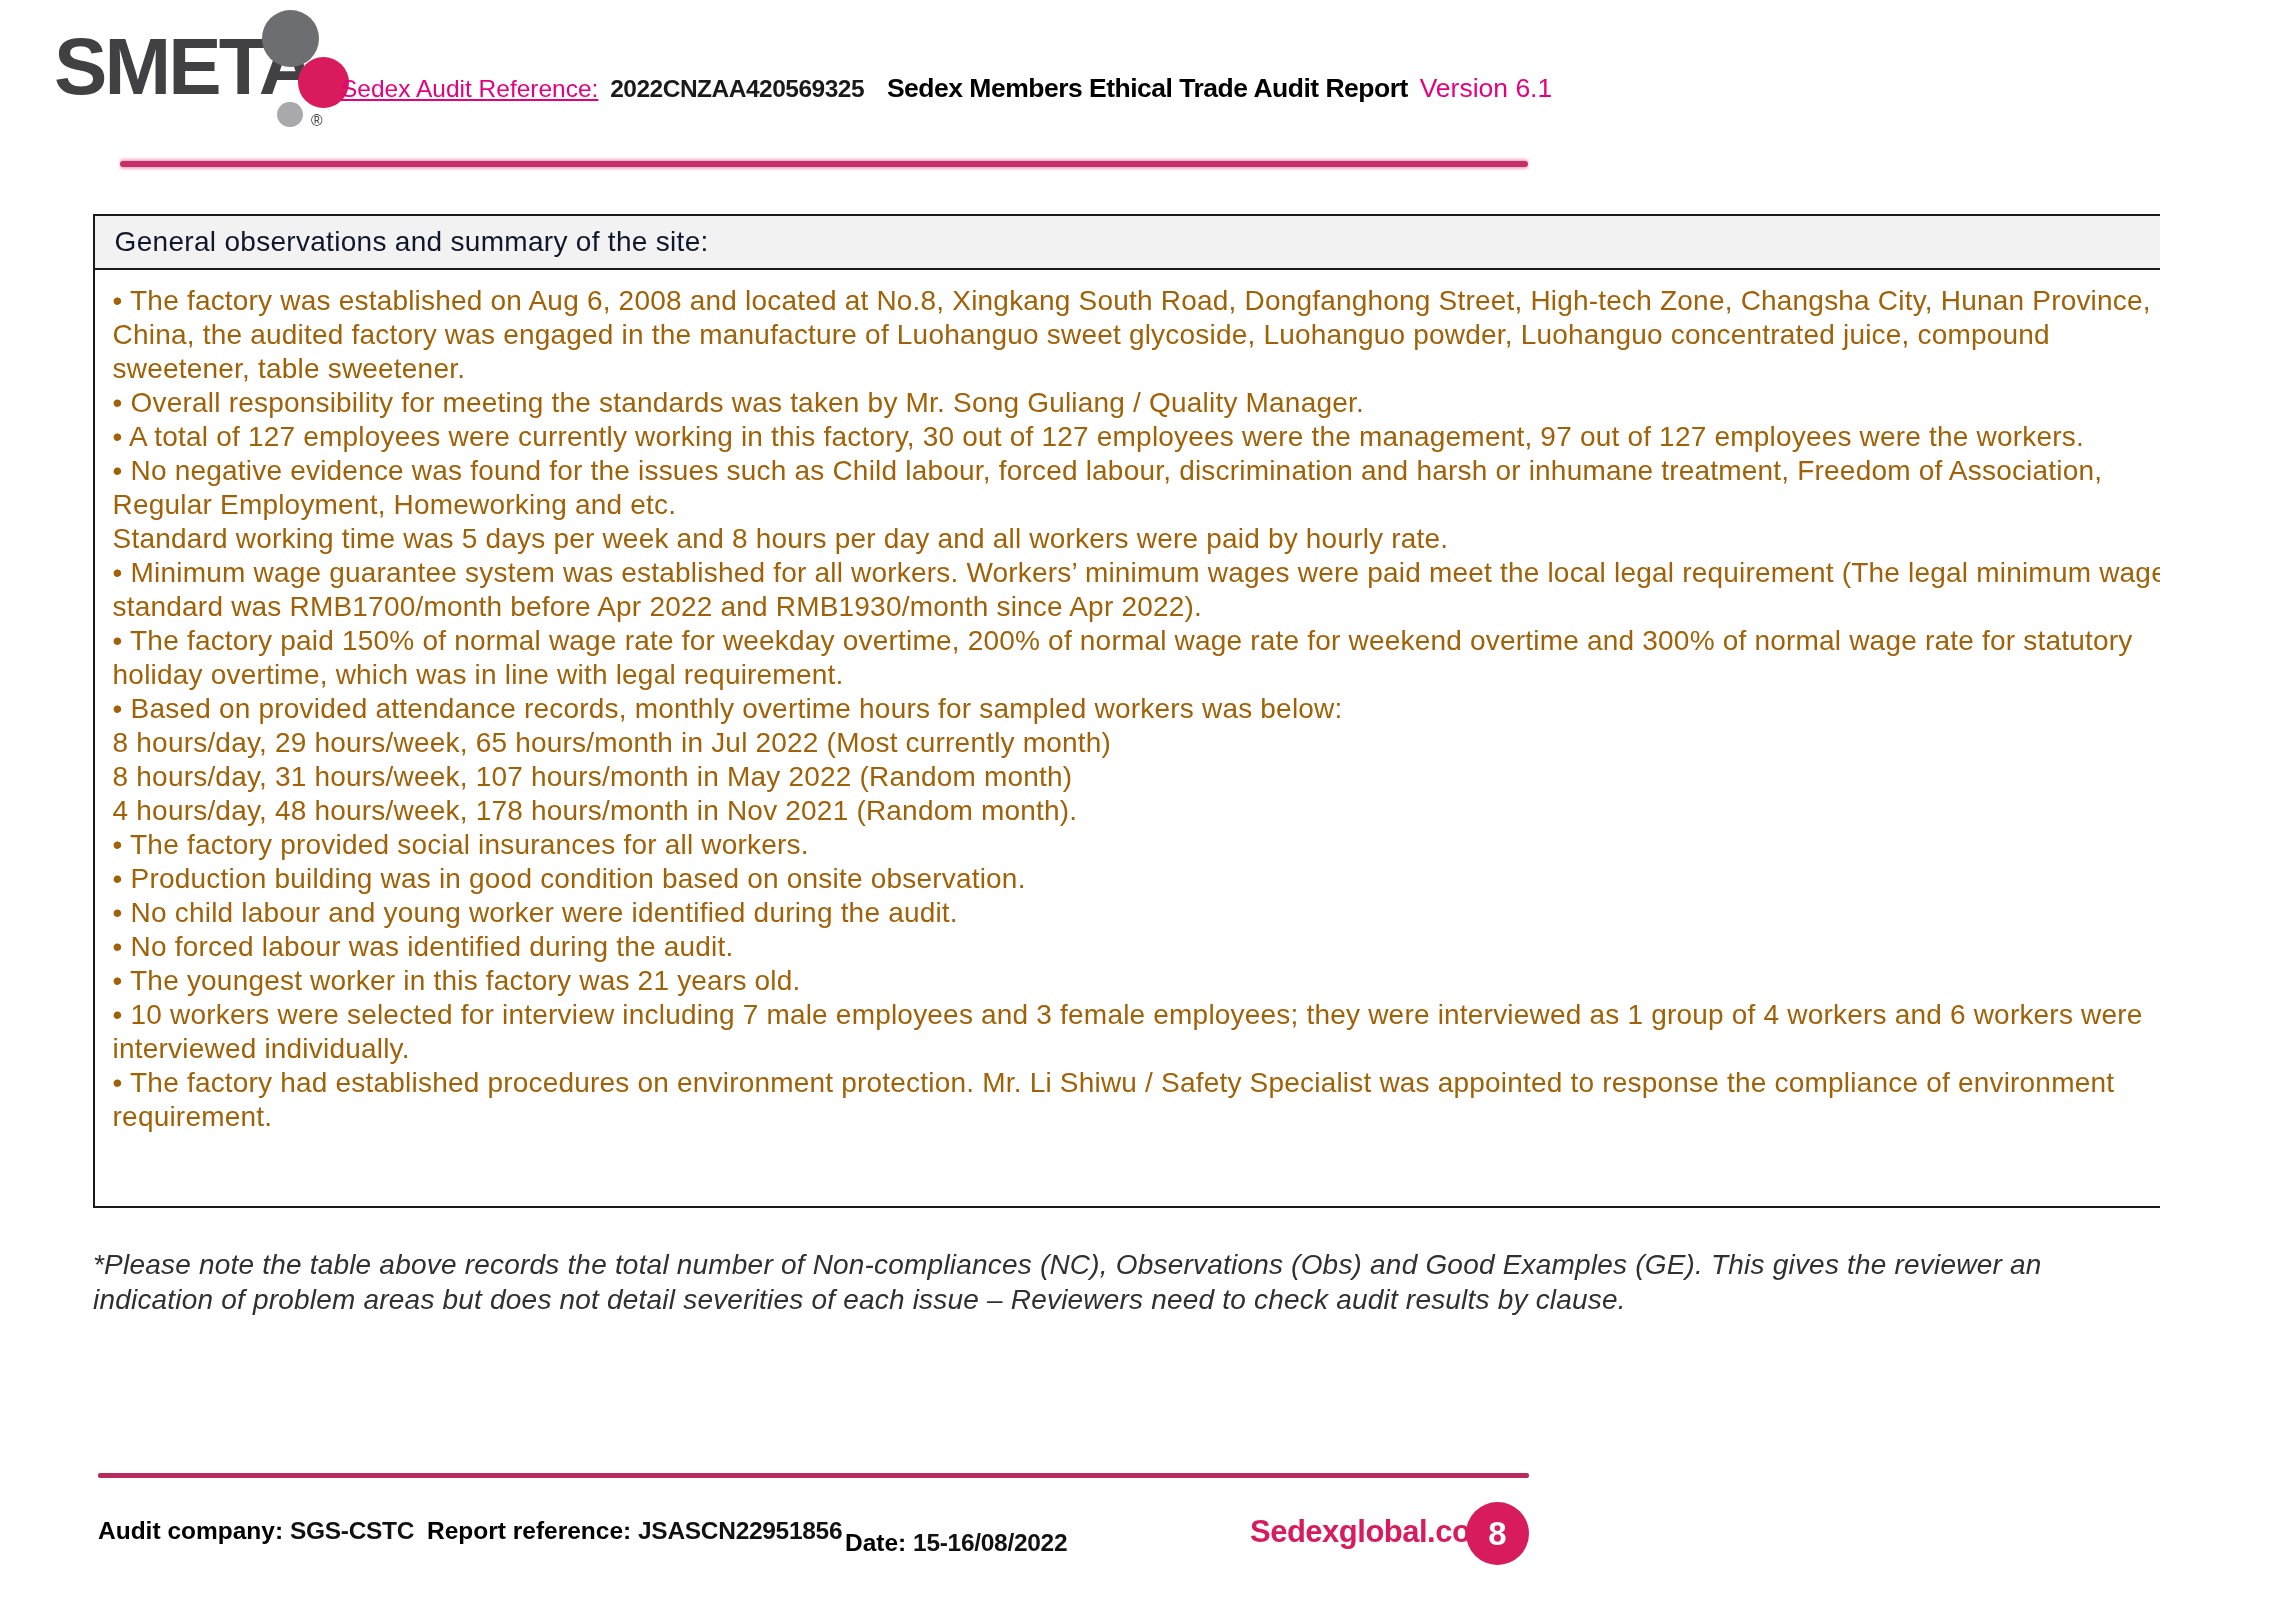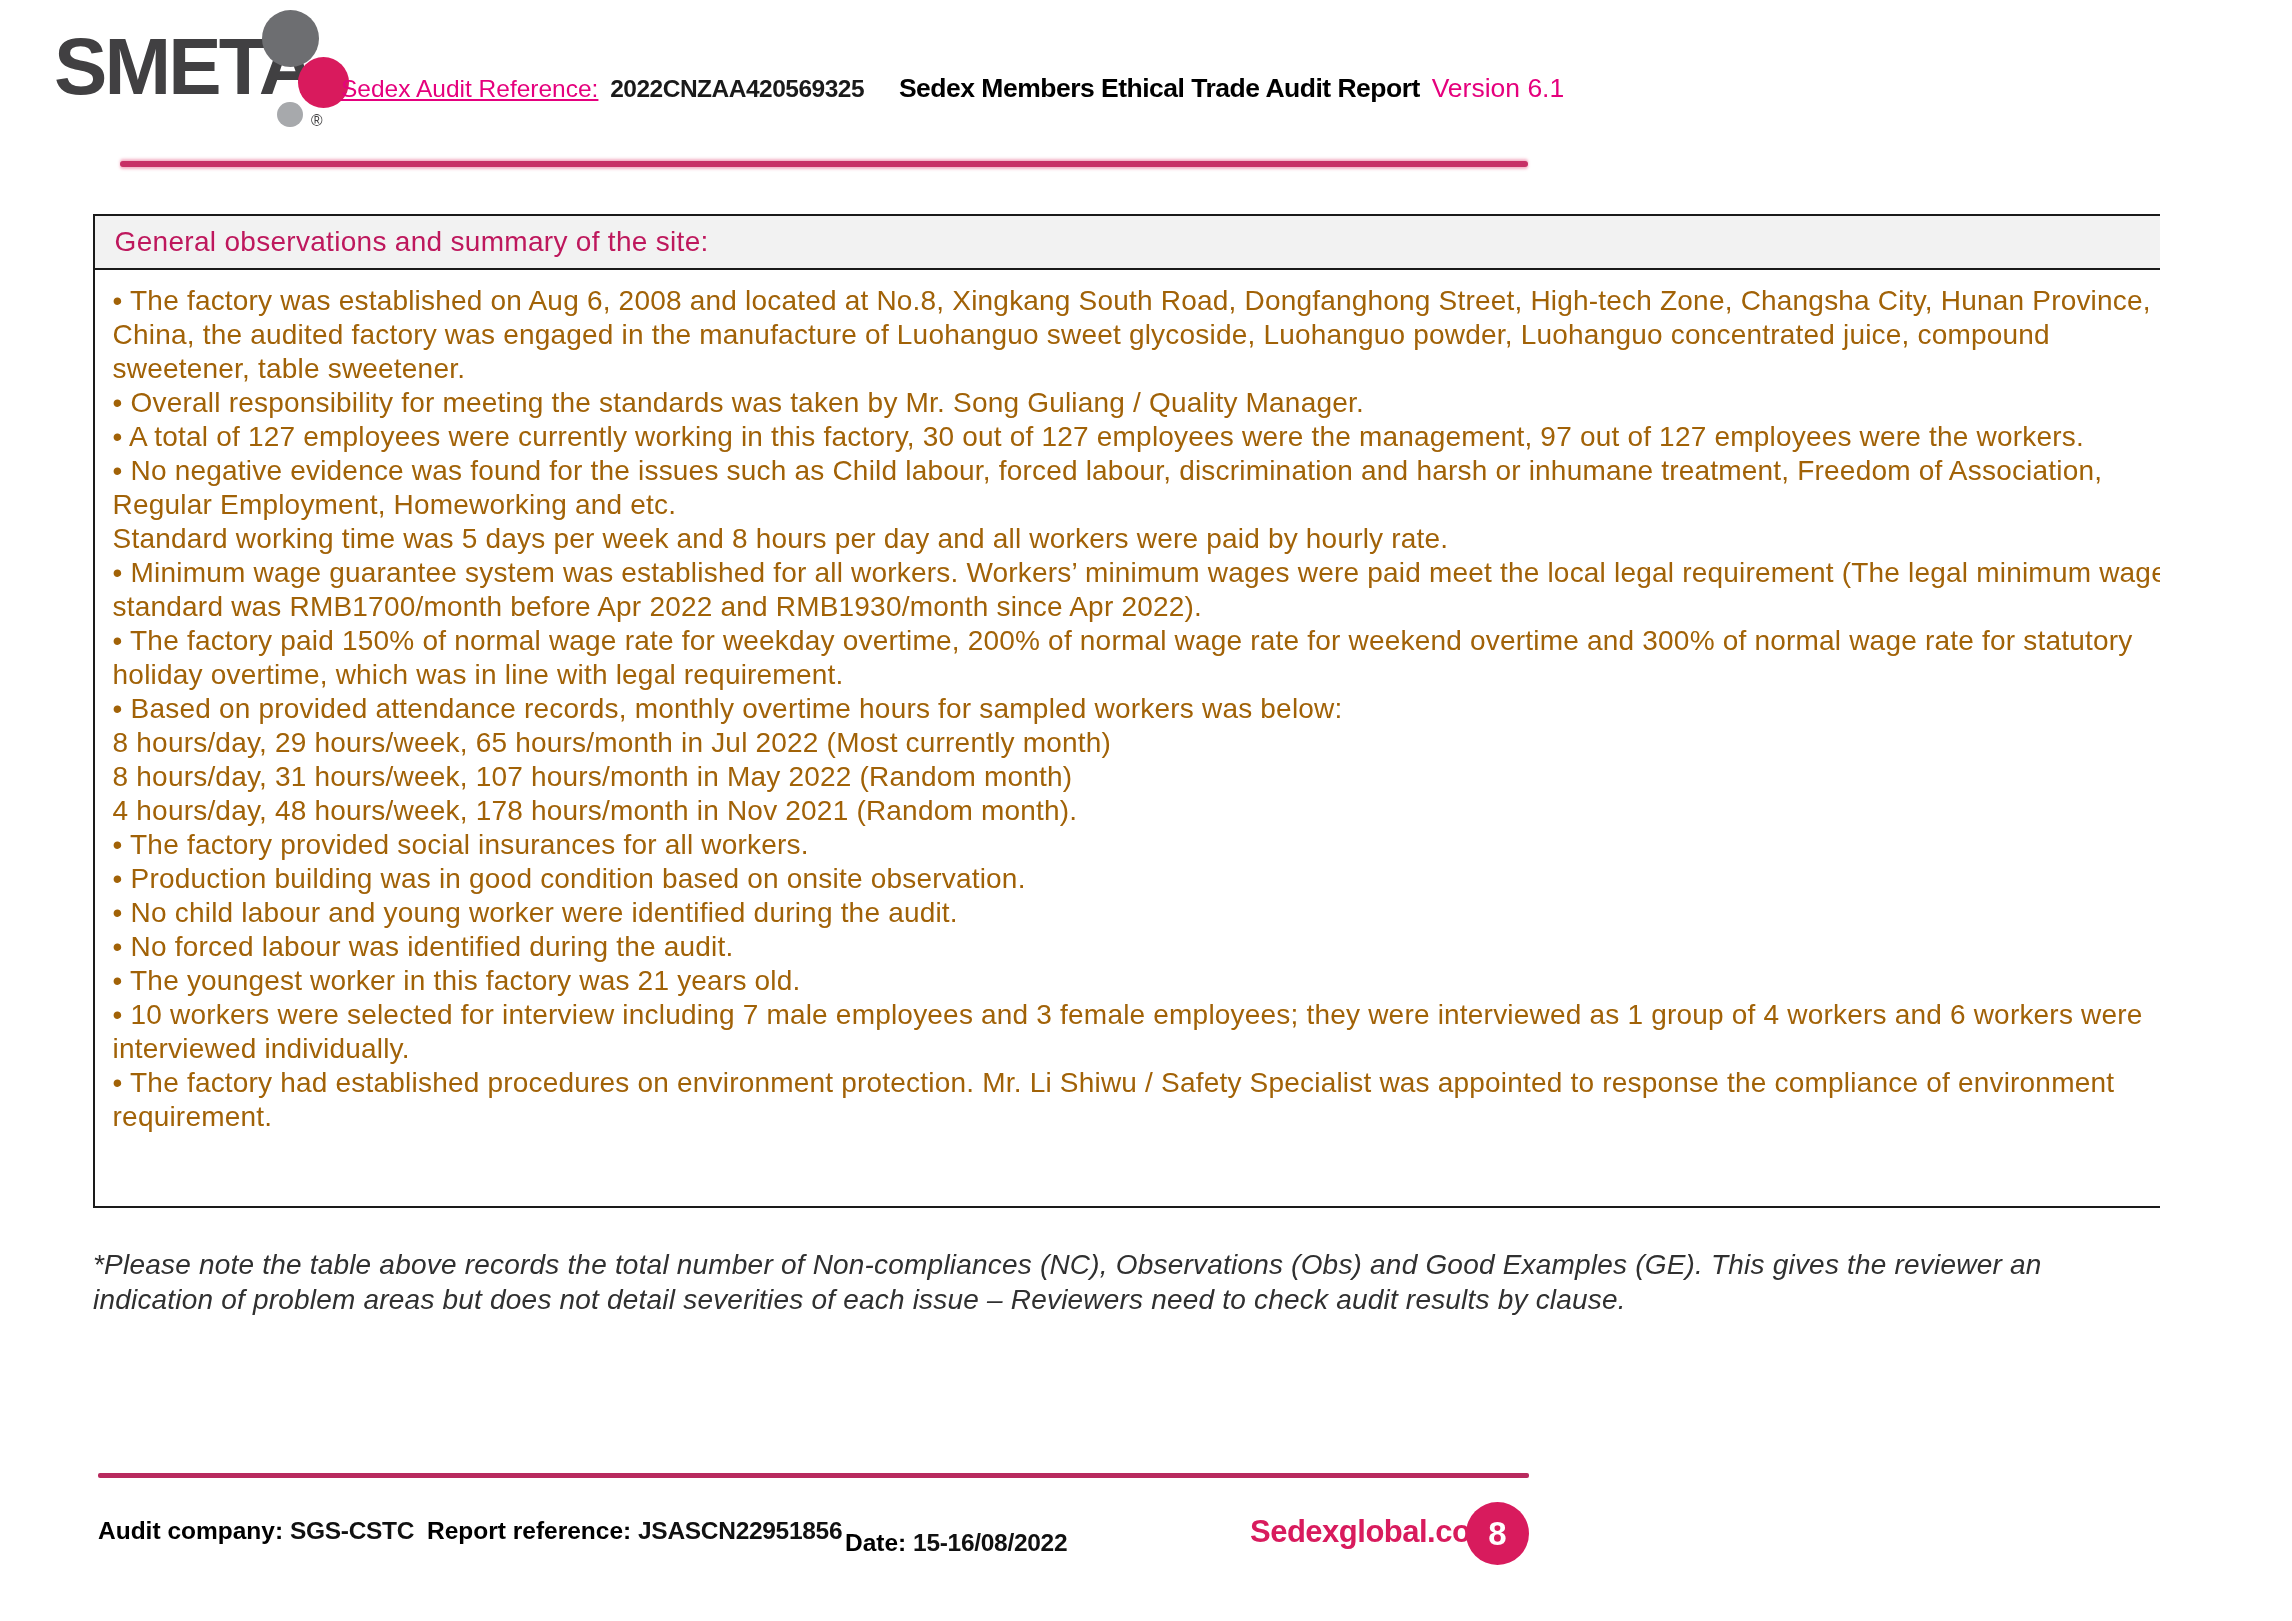--- a/index.html
+++ b/index.html
@@ -21,37 +21,37 @@
   .dot-gray{left:208px;top:2px;width:57px;height:57px;background:#6d6e71;}
   .dot-pink{left:244px;top:49px;width:51px;height:51px;background:#d91a5d;}
   .dot-light{left:223px;top:94px;width:25.5px;height:25.5px;background:#a7a9ac;}
   .reg-mark{position:absolute;left:257px;top:104px;font-size:15.7px;color:#414042;}
   .header-line{
     position:absolute;left:341px;top:73px;
     display:flex;align-items:baseline;gap:11.8px;white-space:nowrap;
   }
   .hl-label{font-size:24.5px;color:#e5007d;text-decoration:underline;}
   .hl-value{font-size:24.5px;color:#1a1a1a;font-weight:600;letter-spacing:-0.5px;}
-  .hl-title{font-size:26.5px;color:#000;font-weight:800;letter-spacing:-0.5px;margin-left:23px;}
+  .hl-title{font-size:26.5px;color:#000;font-weight:800;letter-spacing:-0.5px;margin-left:11px;}
   .hl-version{font-size:26.5px;color:#e5007d;}
   .rule-top{
     position:absolute;left:120px;top:161px;width:1408px;height:5.9px;
     background:#c73066;border-radius:2.9px;
     box-shadow:0 2px 2.9px rgba(231,84,128,.45), 0 -2px 2.9px rgba(231,84,128,.45);
   }
   
   .panel{
     position:absolute;left:93px;top:214px;width:2099px;height:994px;
     border:2.9px solid #1a1a1a;background:#fff;box-sizing:border-box;
   }
   .panel-titlebar{
     height:54px;background:#f2f2f2;border-bottom:2px solid #1a1a1a;
     display:flex;align-items:center;padding-left:19.6px;box-sizing:border-box;
   }
-  .panel-title{font-size:28px;color:#be185d;letter-spacing:0.3px;}
+  .panel-title{font-size:28px;color:#0f172a;letter-spacing:0.3px;}
   .panel-body{
     padding:13.7px 17.6px 0 17.6px;
     font-size:28px;line-height:34px;letter-spacing:0.2px;color:#a16207;
   }
   .para{margin:0;}
   
   .footnote{
     position:absolute;left:93px;top:1247px;width:1990px;
     font-size:28px;line-height:35px;font-style:italic;color:#303030;letter-spacing:0.2px;
   }

